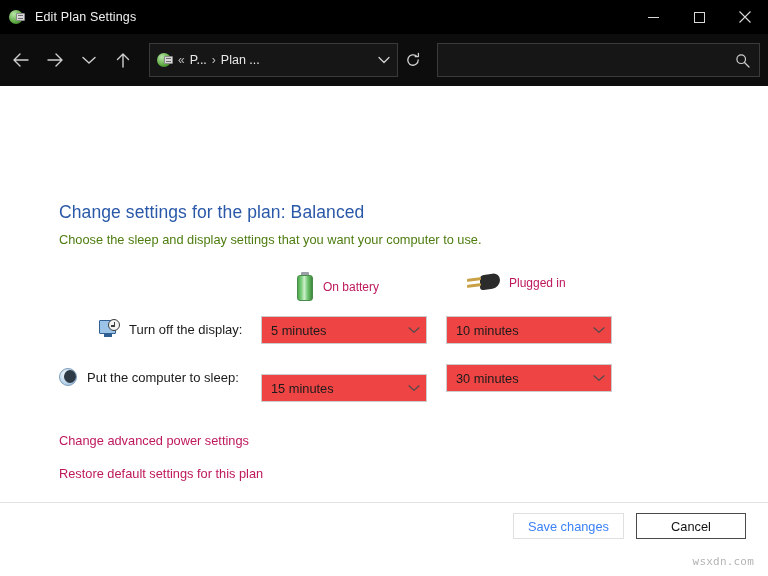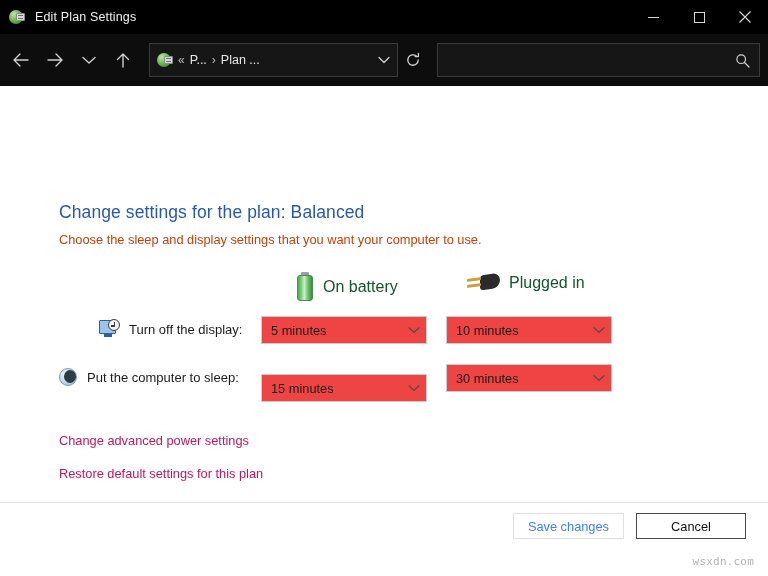--- a/index.html
+++ b/index.html
@@ -86,26 +86,26 @@
     background: #ffffff; flex: 1 1 auto; position: relative;
     padding: 0 0 0 0;
   }
   .page-title {
     position: absolute; left: 59px; top: 116px;
     color: #2a58a8; font-size: 17.5px; letter-spacing: .1px;
     white-space: nowrap;
   }
   .page-sub {
     position: absolute; left: 59px; top: 146px;
-    color: #c2410c; font-size: 12.8px; white-space: nowrap;
+    color: #4d7c0f; font-size: 12.8px; white-space: nowrap;
   }
 
   .col-head {
     position: absolute; display: flex; align-items: center; gap: 9px;
-    font-size: 16px; color: #14532d; white-space: nowrap; justify-content: space-between;
+    font-size: 12px; color: #be185d; white-space: nowrap; justify-content: space-between;
   }
   .col-head.battery { left: 296px; top: 186px; }
   .col-head.plug    { left: 466px; top: 186px; }
 
   
   .icon-battery { width: 18px; height: 30px; position: relative; flex: 0 0 18px; }
   .icon-battery .cap {
     position: absolute; left: 5px; top: 0; width: 8px; height: 4px;
     background: #9aa0a6; border-radius: 1px 1px 0 0;
   }

